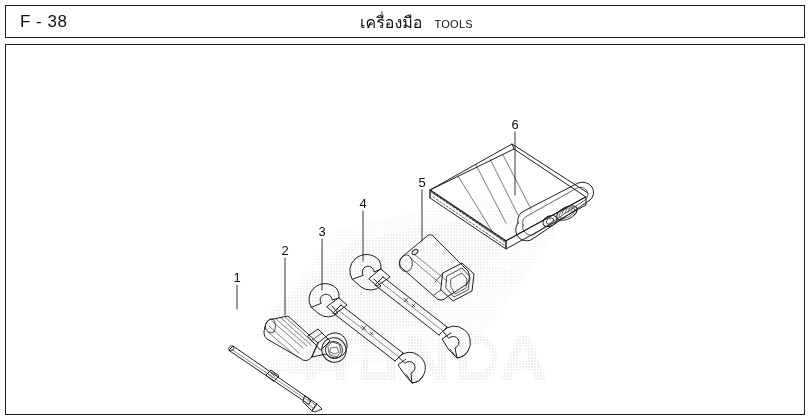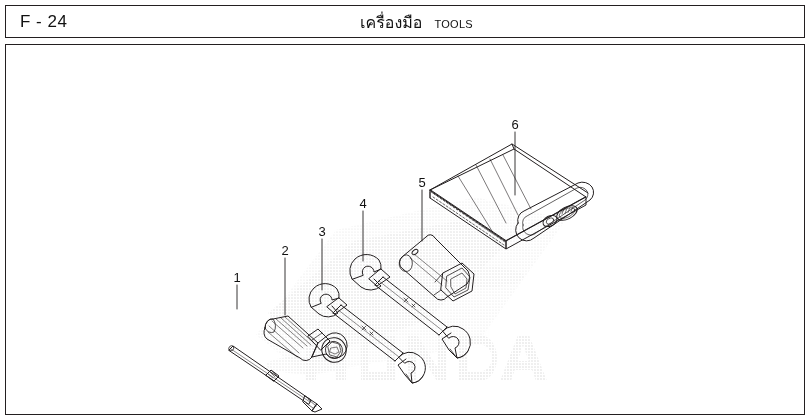--- a/index.html
+++ b/index.html
@@ -99,21 +99,21 @@
     margin-left: -8px;
     user-select: none;
   }
 </style>
 </head>
 <body>
 
 <div id="page">
 
   <div id="header">
-    <div id="header-code">F - 24</div>
+    <div id="header-code">F - 38</div>
     <div id="header-title">
       <span class="th">เครื่องมือ</span><span class="en" style="display:inline-block;width:12px"></span><span class="en">TOOLS</span>
     </div>
   </div>
 
   <div id="frame">
     <div id="canvas-holder">
 
       <svg width="798" height="369" viewBox="0 0 798 369" xmlns="http://www.w3.org/2000/svg">
         <defs>

